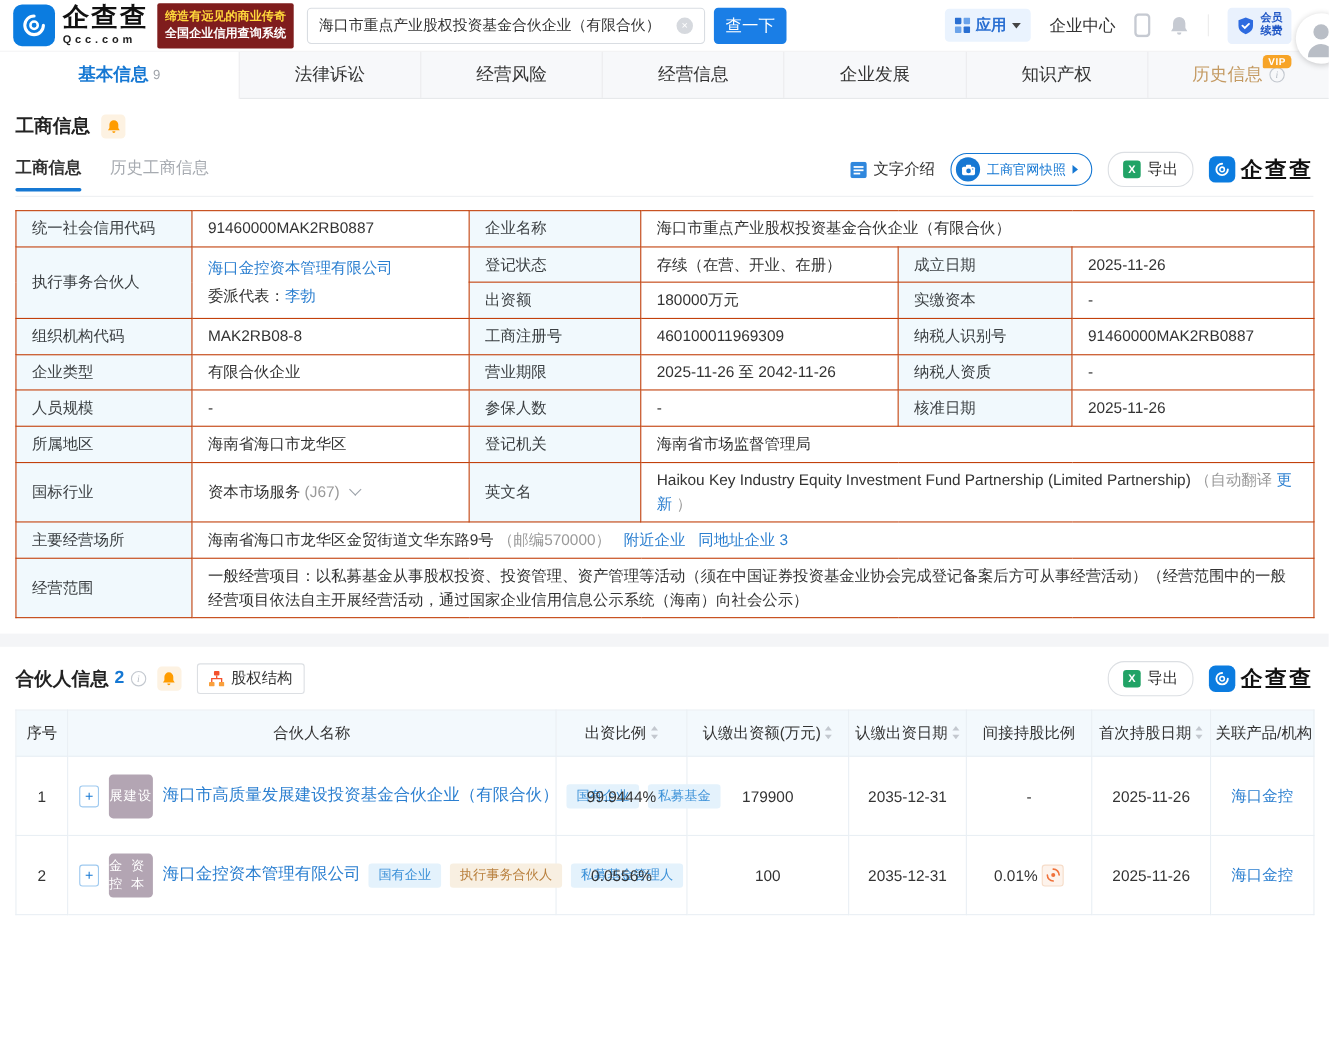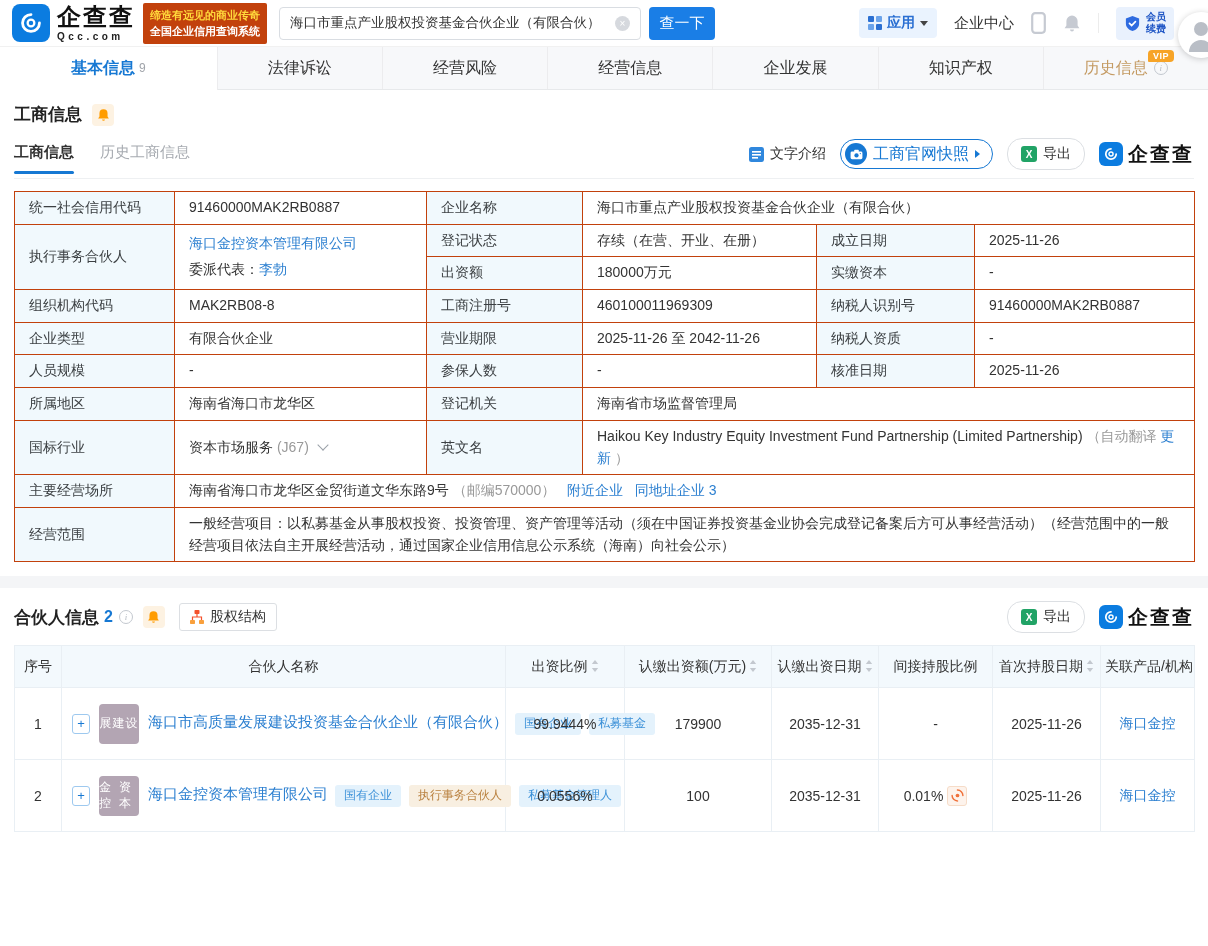--- a/index.html
+++ b/index.html
@@ -5,21 +5,21 @@
   * { box-sizing: border-box; margin: 0; padding: 0; }
   html,body { width:1208px; height:946px; overflow:hidden; background:#fff;
     font-family:"Liberation Sans","DejaVu Sans",sans-serif; color:#333; }
 
   
   .topbar { height:46px; display:flex; align-items:center; padding-left:12px; position:relative; background:#fff; }
   .logo-box { display:flex; align-items:center; gap:7px; cursor:pointer; }
   .logo-icon { width:38px; height:38px; border-radius:8px; background:#0b7ce0; display:flex; align-items:center; justify-content:center; flex-shrink:0; }
   .logo-text .cn { font-size:24px; font-weight:bold; color:#111; letter-spacing:2px; line-height:1; }
   .logo-text .en { font-size:10px; font-weight:bold; color:#222; letter-spacing:3.5px; margin-top:2px; }
-  .slogan { margin-left:8px; background:#c2410c; padding:4px 7px; border-radius:2px; font-size:11px; line-height:1.5; white-space:nowrap; }
+  .slogan { margin-left:8px; background:#7f1d1d; padding:4px 7px; border-radius:2px; font-size:11px; line-height:1.5; white-space:nowrap; }
   .slogan .l1 { color:#ffd83b; font-weight:bold; }
   .slogan .l2 { color:#fff; font-weight:bold; }
   .search-box { margin-left:12px; width:362px; height:33px; border:1px solid #d9dde2; border-radius:4px;
     display:flex; align-items:center; padding:0 10px; }
   .search-box input { border:none; outline:none; flex:1; font-size:13.5px; color:#333; font-family:inherit; background:transparent; }
   .clear-icon { width:15px; height:15px; border-radius:50%; background:#d6d9de; color:#fff; font-size:10px;
     display:flex; align-items:center; justify-content:center; cursor:pointer; flex-shrink:0; }
   .clear-icon::before { content:"×"; }
   .search-btn { margin-left:8px; width:66px; height:33px; background:#1a7ee6; border:none; border-radius:4px;
     color:#fff; font-size:15px; cursor:pointer; font-family:inherit; }
@@ -62,21 +62,21 @@
     display:flex; align-items:center; justify-content:center; cursor:pointer; }
 
   .subtab-row { display:flex; align-items:center; margin-top:12px; border-bottom:1px solid #eef0f2; padding-bottom:0; }
   .subtab { font-size:15px; color:#a7abb1; padding-bottom:11px; position:relative; cursor:pointer; }
   .subtab.active { color:#333; font-weight:bold; }
   .subtab.active::after { content:""; position:absolute; left:0; right:0; bottom:-1px; height:3px; background:#1678d3; border-radius:2px; }
   .subtab + .subtab { margin-left:26px; }
   .sub-actions { margin-left:auto; display:flex; align-items:center; gap:14px; padding-bottom:8px; }
   .act-plain { display:flex; align-items:center; gap:6px; font-size:14px; color:#333; cursor:pointer; }
   .snapshot-btn { display:flex; align-items:center; gap:6px; border:1px solid #1678d3; border-radius:16px;
-    padding:3px 12px 3px 4px; color:#1678d3; font-size:16px; cursor:pointer; background:#fff; }
+    padding:3px 12px 3px 4px; color:#1678d3; font-size:12px; cursor:pointer; background:#fff; }
   .cam-circle { width:22px; height:22px; border-radius:50%; background:#1678d3; display:flex; align-items:center; justify-content:center; }
   .play-arrow { width:0; height:0; border-top:4px solid transparent; border-bottom:4px solid transparent; border-left:5px solid #1678d3; }
   .export-btn { display:flex; align-items:center; gap:6px; border:1px solid #dcdfe3; border-radius:15px;
     padding:6px 13px; font-size:14px; color:#333; background:#fff; cursor:pointer; }
   .excel-ic { width:16px; height:16px; border-radius:3px; background:#21a366; color:#fff; font-size:10px; font-weight:bold;
     display:flex; align-items:center; justify-content:center; }
   .excel-ic::before { content:"X"; }
   .qcc-mini { display:flex; align-items:center; gap:5px; cursor:pointer; }
   .qcc-mini .ic { width:24px; height:24px; border-radius:6px; background:#0b7ce0; display:flex; align-items:center; justify-content:center; }
   .qcc-mini .tx { font-size:20px; font-weight:bold; color:#111; letter-spacing:2px; }

